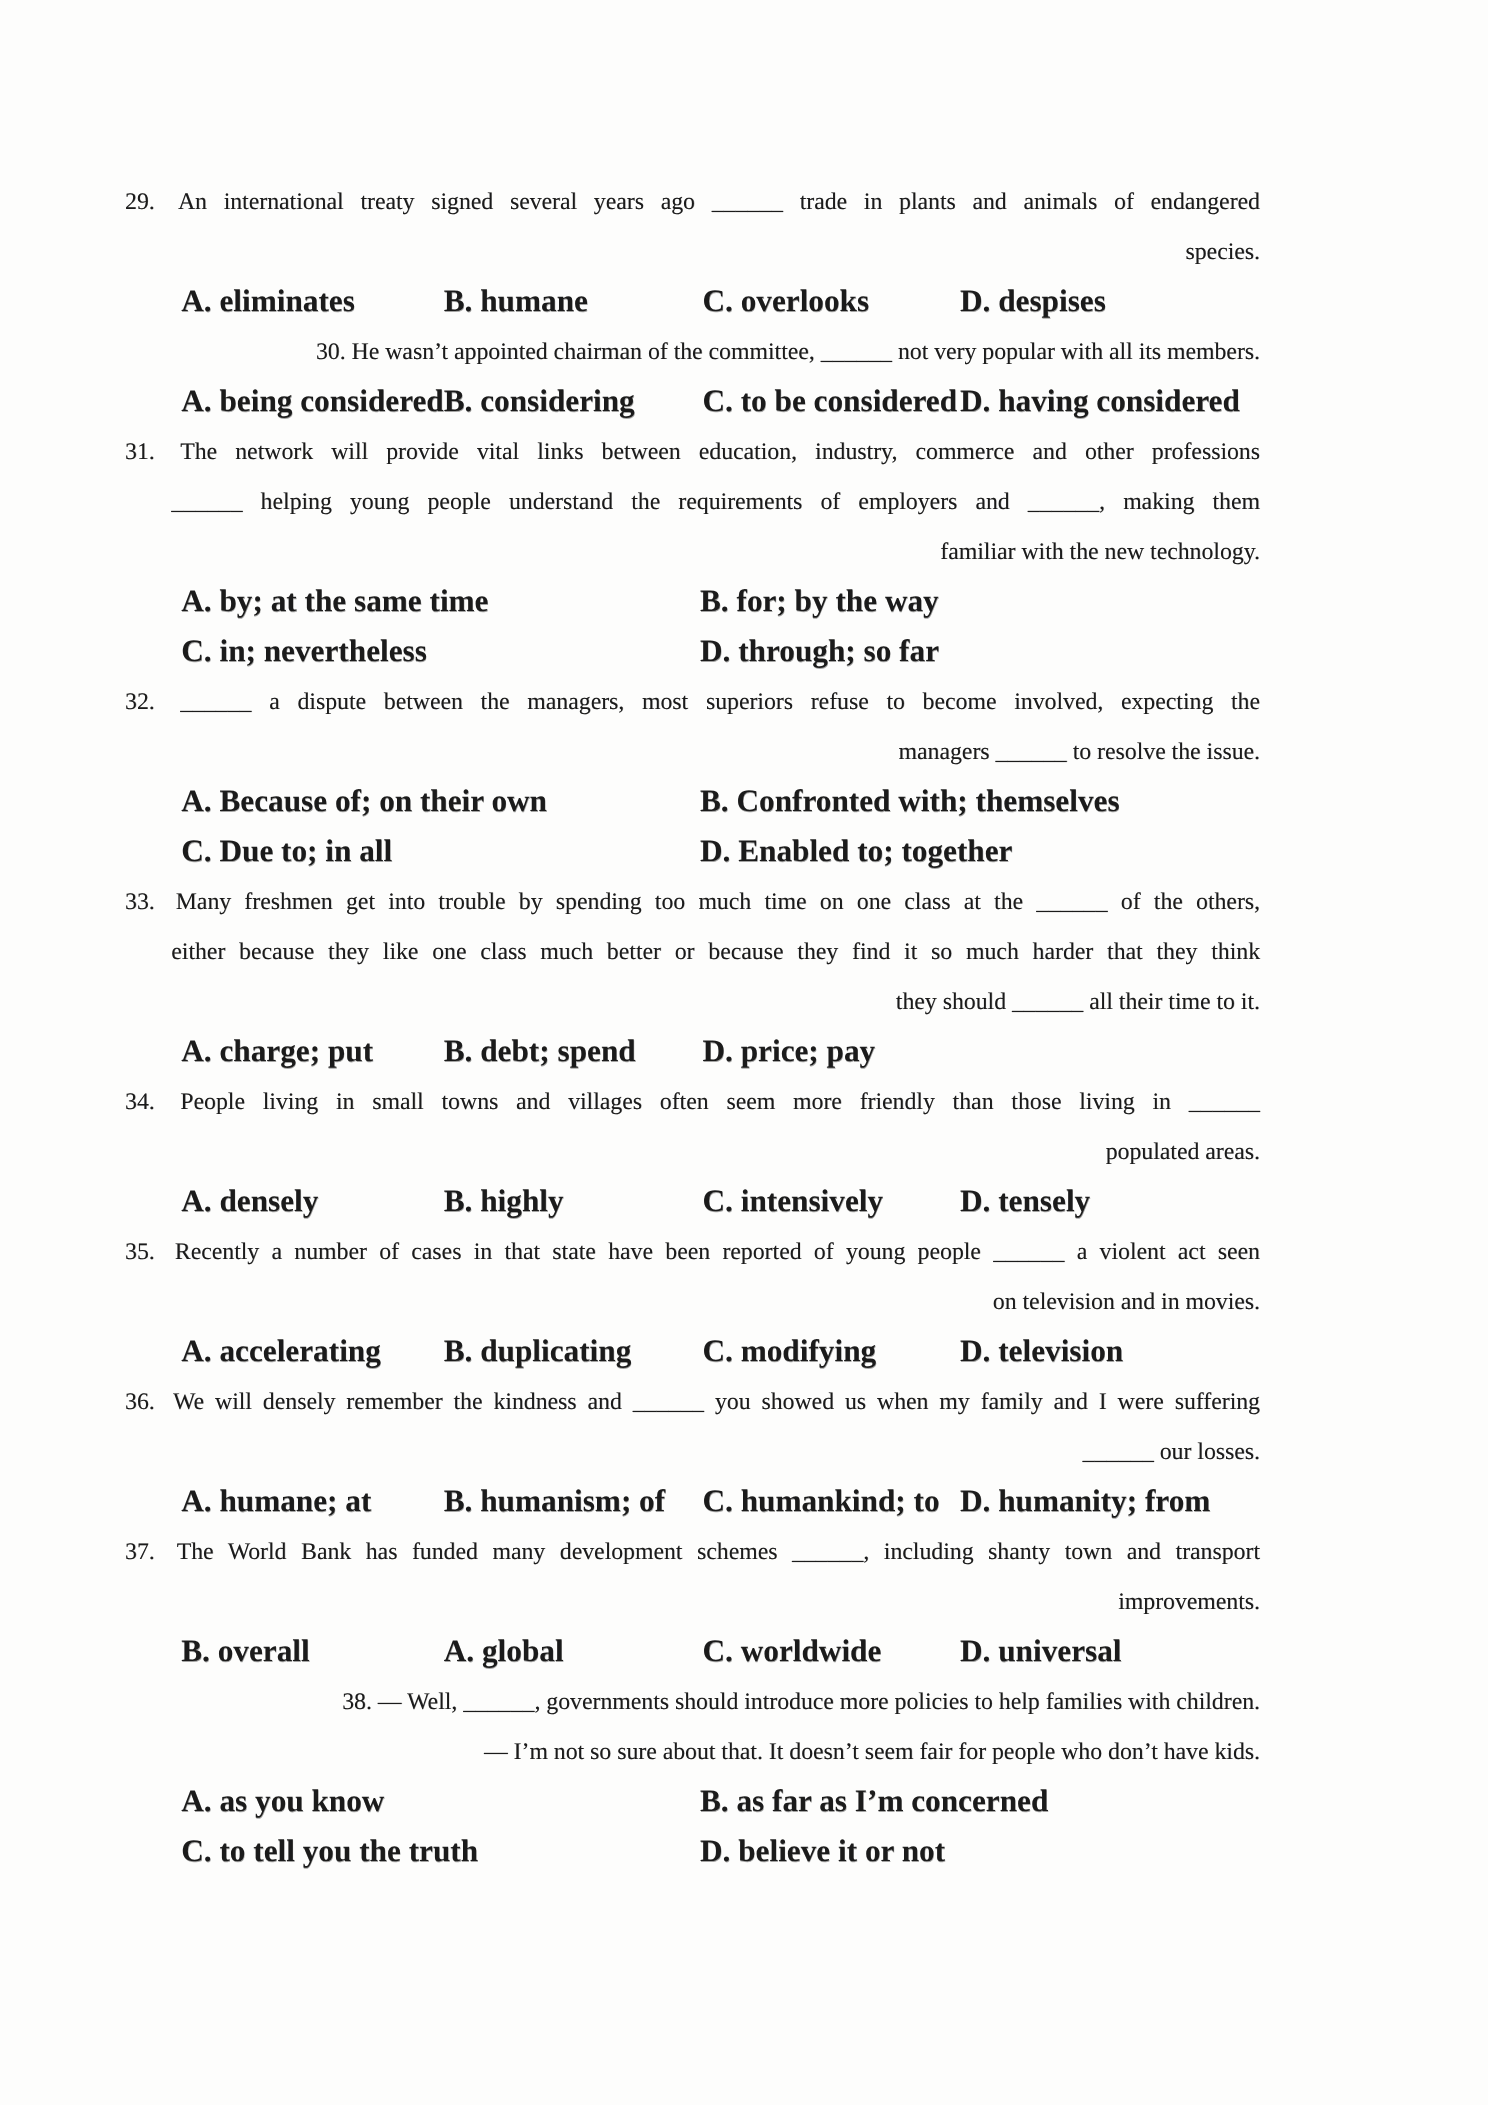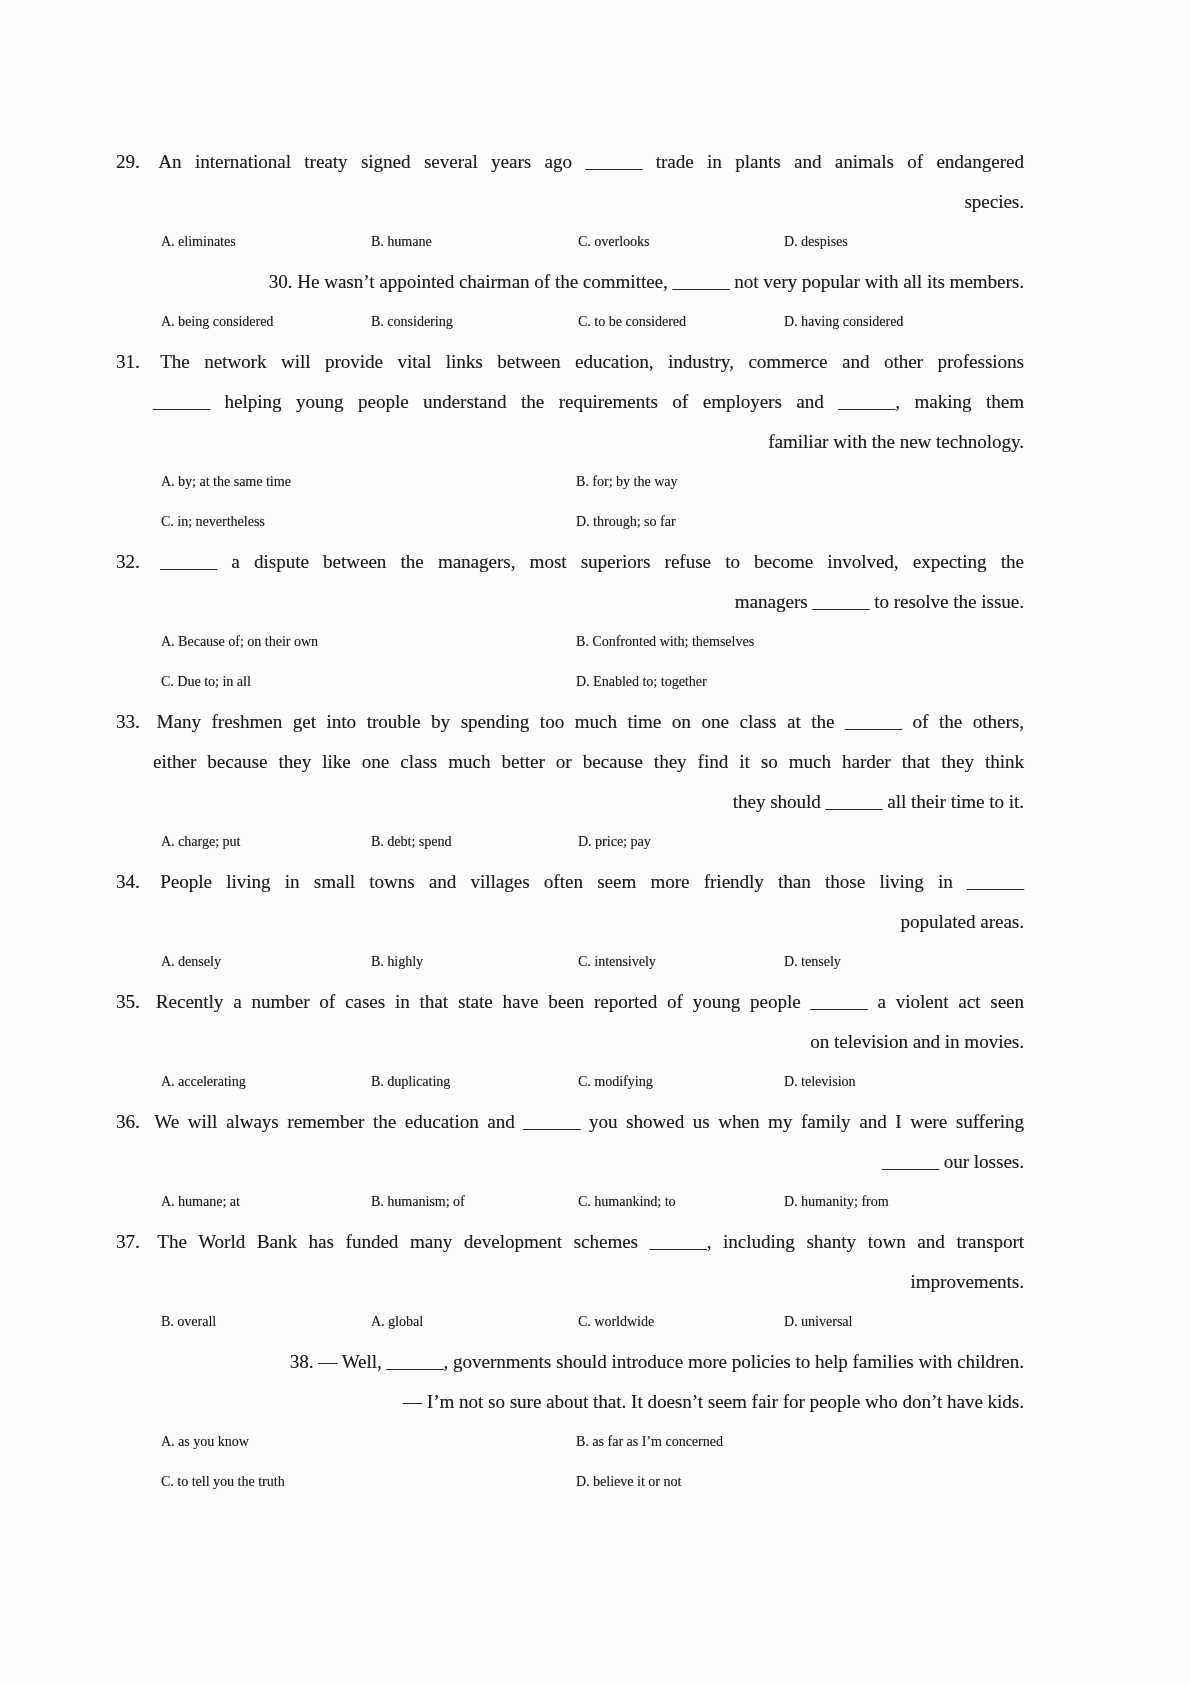--- a/index.html
+++ b/index.html
@@ -7,21 +7,21 @@
     position: relative;
     width: 1190px;
     height: 1684px;
     background: #fdfdfc;
     font-family: "Liberation Serif", "DejaVu Serif", serif;
     color: #1b1b1b;
     overflow: hidden;
   }
   .content {
     position: absolute;
-    left: 116px;
+    left: 100px;
     top: 142px;
     width: 908px;
   }
   .qline {
     line-height: 40px;
     font-size: 19px;
     text-shadow: 0.3px 0.3px 0.5px rgba(55,55,55,0.45);
     white-space: nowrap;
     text-align: right;
   }
@@ -29,22 +29,23 @@
     text-align: justify;
     text-align-last: justify;
     text-justify: inter-word;
     white-space: normal;
   }
   .qnum { display: inline-block; width: 30px; }
   .cont { padding-left: 37px; }
   .options {
     padding-left: 45px;
     line-height: 40px;
-    font-size: 14px;
+    font-size: 25px;
     text-shadow: 0.3px 0.3px 0.5px rgba(55,55,55,0.45);
+    font-weight: bold;
   }
   .options.four { display: grid; grid-template-columns: 210px 207px 206px 1fr; }
   .options.two  { display: grid; grid-template-columns: 415px 1fr; }
   .opt { white-space: nowrap; }
 </style>
 </head>
 <body>
 
 <div class="page">
   <div class="content">
@@ -112,21 +113,21 @@
         <div class="qline justify first"><span class="qnum">35.</span> <span>Recently a number of cases in that state have been reported of young people ______ a violent act seen</span></div>
         <div class="qline cont"><span>on television and in movies.</span></div>
         <div class="options four">
           <div class="opt">A. accelerating</div>
           <div class="opt">B. duplicating</div>
           <div class="opt">C. modifying</div>
           <div class="opt">D. television</div>
         </div>
       </div>
       <div class="question">
-        <div class="qline justify first"><span class="qnum">36.</span> <span>We will always remember the education and ______ you showed us when my family and I were suffering</span></div>
+        <div class="qline justify first"><span class="qnum">36.</span> <span>We will densely remember the kindness and ______ you showed us when my family and I were suffering</span></div>
         <div class="qline cont"><span>______ our losses.</span></div>
         <div class="options four">
           <div class="opt">A. humane; at</div>
           <div class="opt">B. humanism; of</div>
           <div class="opt">C. humankind; to</div>
           <div class="opt">D. humanity; from</div>
         </div>
       </div>
       <div class="question">
         <div class="qline justify first"><span class="qnum">37.</span> <span>The World Bank has funded many development schemes ______, including shanty town and transport</span></div>

